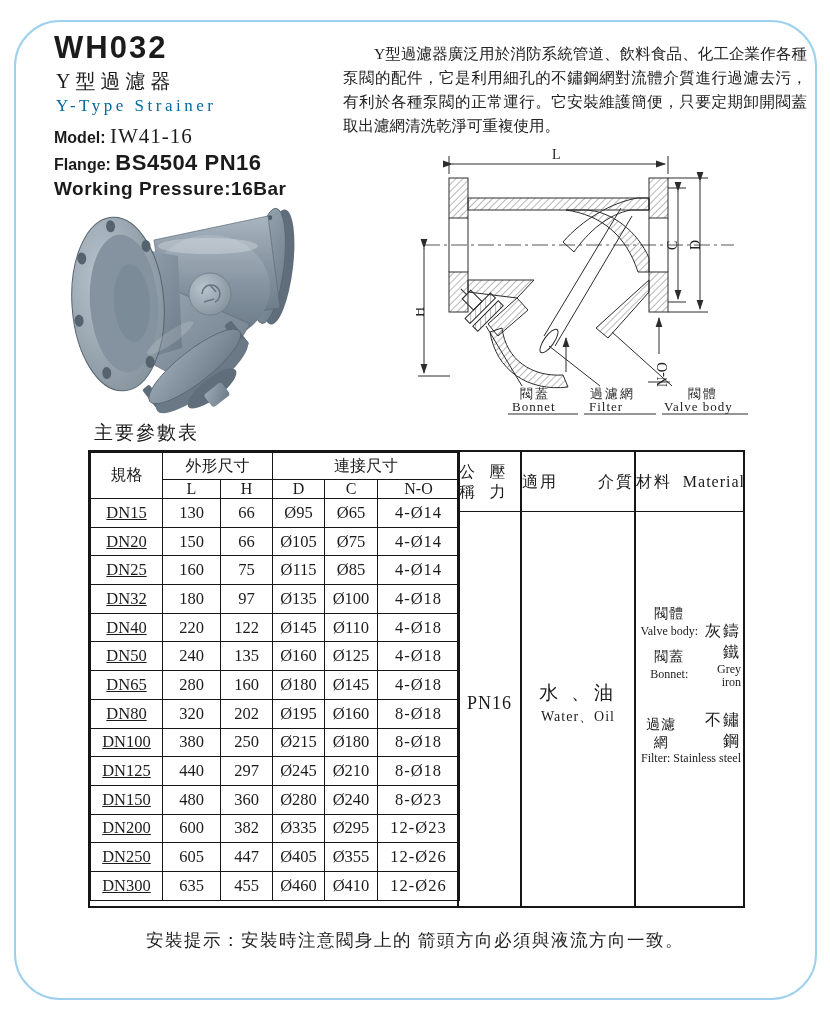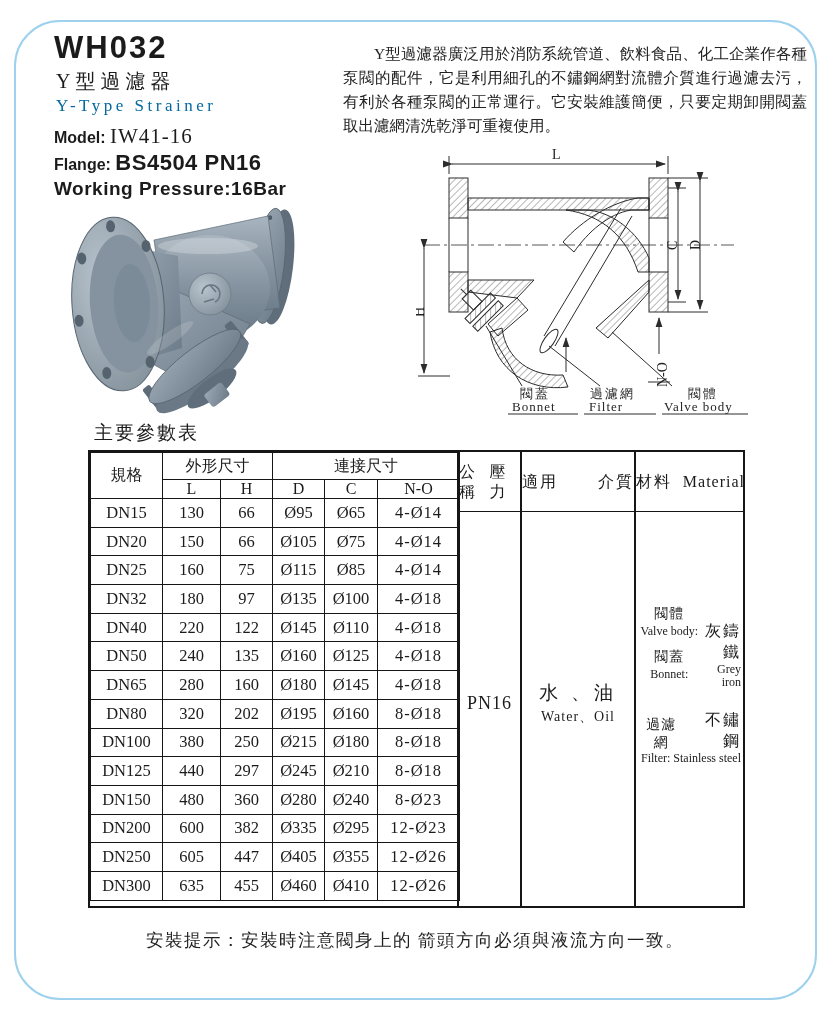--- a/index.html
+++ b/index.html
@@ -23,21 +23,21 @@
   
   .tbl-title{left:94px;top:420px;font-size:19px;letter-spacing:2px;font-family:"Liberation Serif",serif;}
   .tblwrap{left:88px;top:450px;width:657px;height:458px;border:2px solid #161616;box-sizing:border-box;}
   table.spec{border-collapse:collapse;table-layout:fixed;width:369px;
              font-family:"Liberation Serif",serif;}
   table.spec th,table.spec td{border:1.6px solid #161616;padding:0;font-weight:normal;
              font-size:16.5px;text-align:center;overflow:hidden;white-space:nowrap;}
   table.spec th{font-size:16px;}
   tr.h1 th{height:26px;} tr.h2 th{height:18px;font-family:"Liberation Serif",serif;}
   tbody.rows td{height:27.7px;}
-  td.c0{text-align:center;}
+  td.c0{text-align:center;text-decoration:underline;}
   td.c1{text-align:center;margin-left:37px;}
   td.c2{text-align:right;padding-right:8px;}
   td.c3{text-align:left;padding-left:3px;}
   td.c4{text-align:left;padding-left:4px;}
   td.c5{text-align:center;letter-spacing:1px;}
   .rbox{position:absolute;top:0;bottom:0;border-left:2px solid #161616;box-sizing:border-box;}
   .rbox .bh{height:60px;border-bottom:1.6px solid #161616;box-sizing:border-box;
             display:flex;flex-direction:row;align-items:center;justify-content:space-between;
             font-family:"Liberation Serif",serif;font-size:16px;line-height:1.25;letter-spacing:2px;}
   .rbox .bh .en{letter-spacing:1px;}

